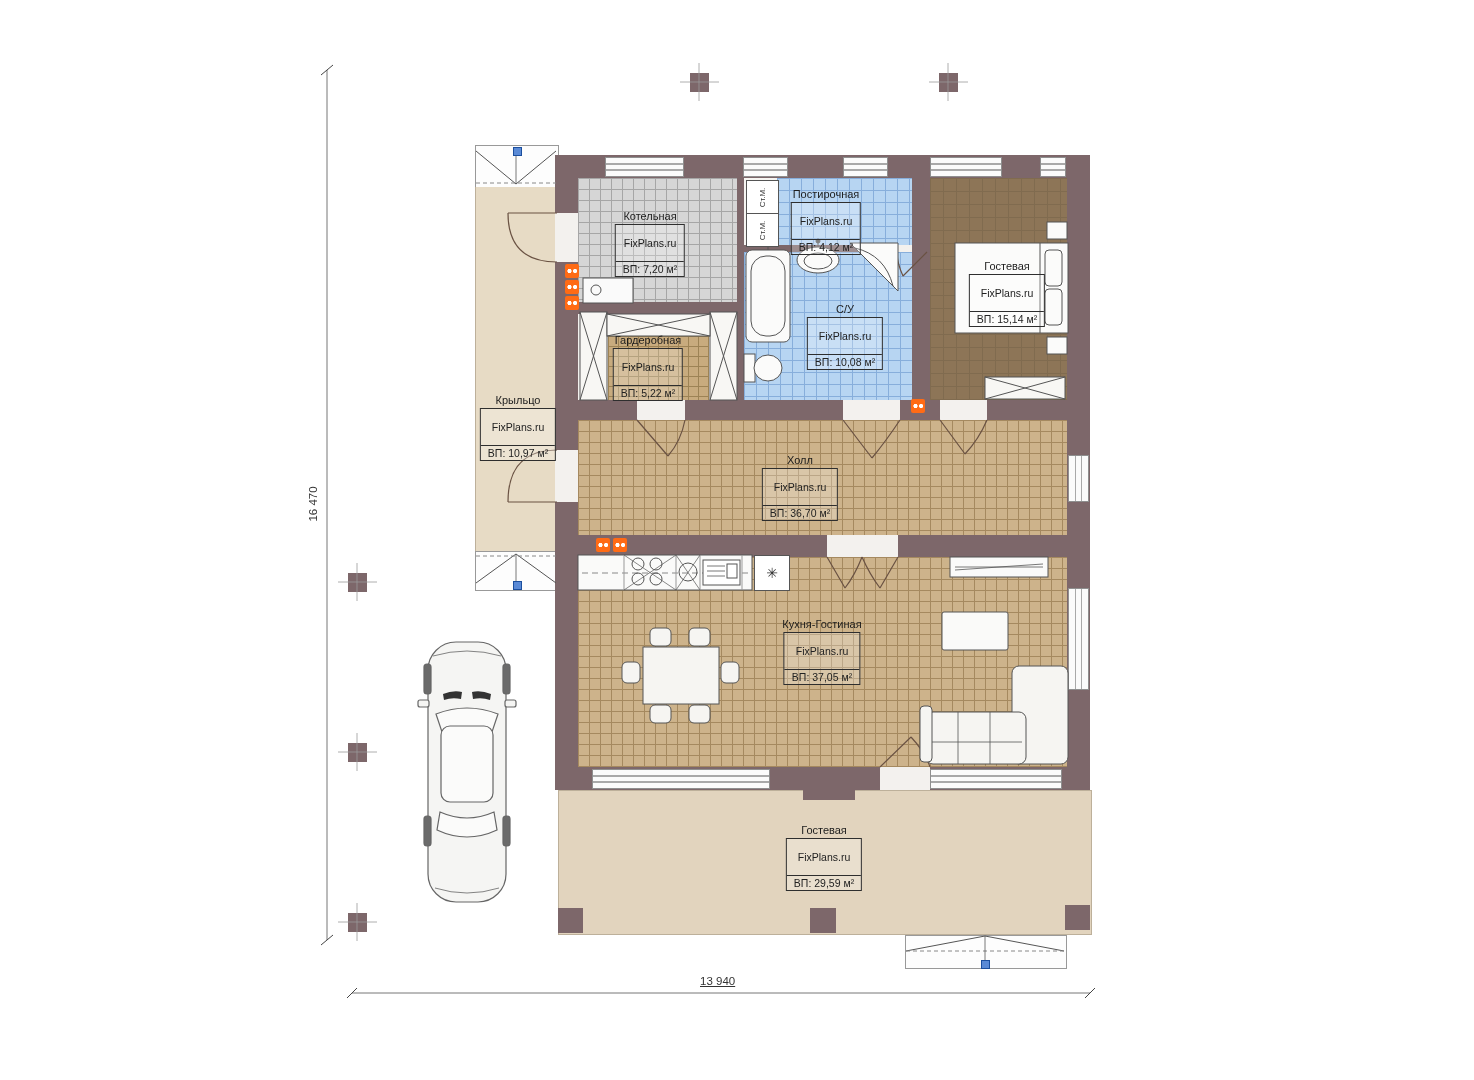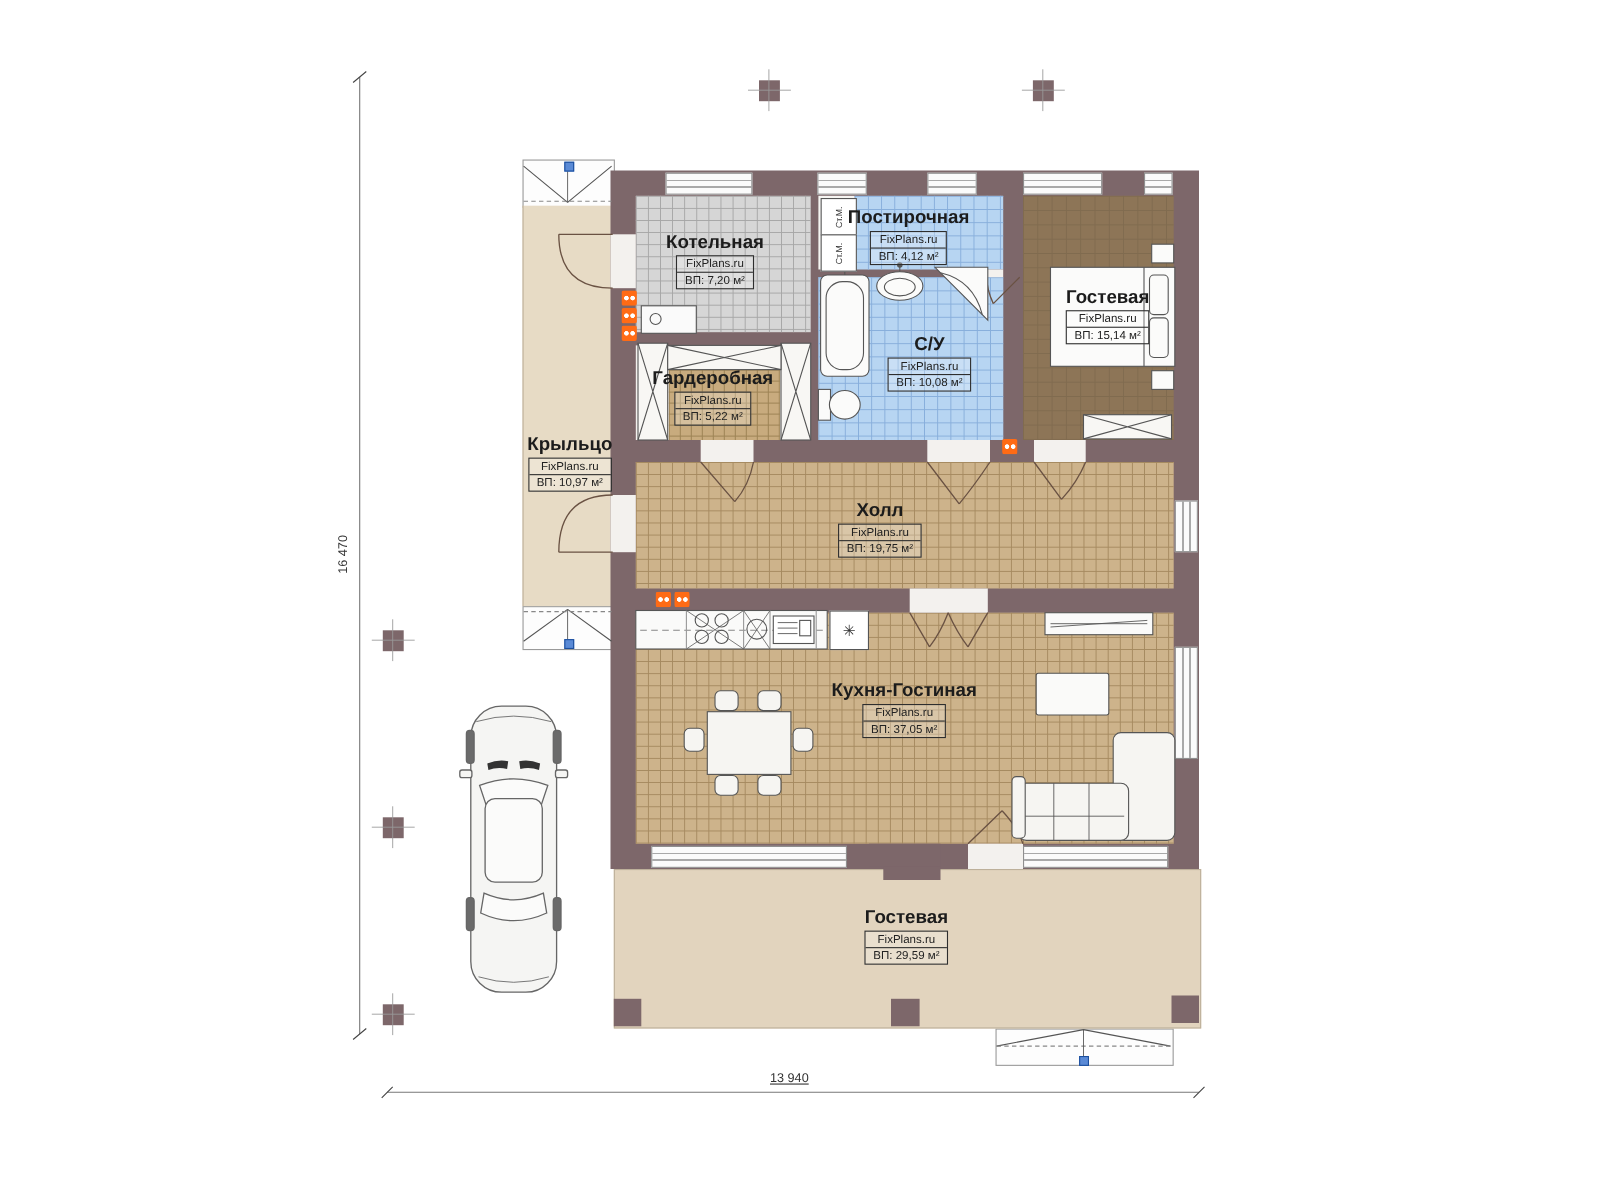--- a/index.html
+++ b/index.html
@@ -28,23 +28,23 @@
   .terrace{background:#e2d4be;border:1px solid #bdb09a;}
   .gable{background:#fdfdfd;border:1px solid #999;}
   
   .win-h{background-color:#fbfbfb;border:1px solid #8f8f8f;
     background-image:linear-gradient(to bottom,transparent 30%,#a9a9a9 30%,#a9a9a9 37%,transparent 37%,transparent 63%,#a9a9a9 63%,#a9a9a9 70%,transparent 70%);}
   .win-v{background-color:#fbfbfb;border:1px solid #8f8f8f;
     background-image:linear-gradient(to right,transparent 30%,#a9a9a9 30%,#a9a9a9 37%,transparent 37%,transparent 63%,#a9a9a9 63%,#a9a9a9 70%,transparent 70%);}
   .opening{background:#f3f1ee;}
   
   .room-label{position:absolute;transform:translateX(-50%);text-align:center;z-index:40;}
-  .rl-name{font-weight:bold;font-size:17px;margin-bottom:2px;white-space:nowrap;color:#1c1c1c;}
+  .rl-name{font-weight:normal;font-size:11px;margin-bottom:2px;white-space:nowrap;color:#1c1c1c;}
   .rl-box{display:inline-block;border:1px solid #2e2e2e;font-size:10.5px;background:rgba(255,255,255,0.25);}
-  .rl-brand{border-bottom:1px solid #2e2e2e;padding:1px 7px;white-space:nowrap;}
+  .rl-brand{border-bottom:1px solid #2e2e2e;padding:12px 7px;white-space:nowrap;}
   .rl-area{padding:1px 7px;white-space:nowrap;}
   
   .socket{position:absolute;width:14px;height:14px;border-radius:2px;background-color:#ff6b15;
     background-image:radial-gradient(circle at 32% 50%, #ffffff 1.8px, transparent 2.4px),
                      radial-gradient(circle at 72% 50%, #ffffff 1.8px, transparent 2.4px);
     z-index:30;}
   .washer{position:absolute;width:31px;height:32px;background:#ffffff;border:1px solid #555;
     display:flex;align-items:center;justify-content:center;z-index:30;}
   .washer span{transform:rotate(-90deg);font-size:8px;color:#333;white-space:nowrap;}
   .fridge{position:absolute;width:34px;height:34px;background:#ffffff;border:1px solid #555;
@@ -314,21 +314,21 @@
     <div class="rl-area">ВП: 5,22 м²</div></div>
   </div>
   <div class="room-label" style="left:518px;top:394px;">
     <div class="rl-name">Крыльцо</div>
     <div class="rl-box"><div class="rl-brand">FixPlans.ru</div>
     <div class="rl-area">ВП: 10,97 м²</div></div>
   </div>
   <div class="room-label" style="left:800px;top:454px;">
     <div class="rl-name">Холл</div>
     <div class="rl-box"><div class="rl-brand">FixPlans.ru</div>
-    <div class="rl-area">ВП: 19,75 м²</div></div>
+    <div class="rl-area">ВП: 36,70 м²</div></div>
   </div>
   <div class="room-label" style="left:822px;top:618px;">
     <div class="rl-name">Кухня-Гостиная</div>
     <div class="rl-box"><div class="rl-brand">FixPlans.ru</div>
     <div class="rl-area">ВП: 37,05 м²</div></div>
   </div>
   <div class="room-label" style="left:824px;top:824px;">
     <div class="rl-name">Гостевая</div>
     <div class="rl-box"><div class="rl-brand">FixPlans.ru</div>
     <div class="rl-area">ВП: 29,59 м²</div></div>

